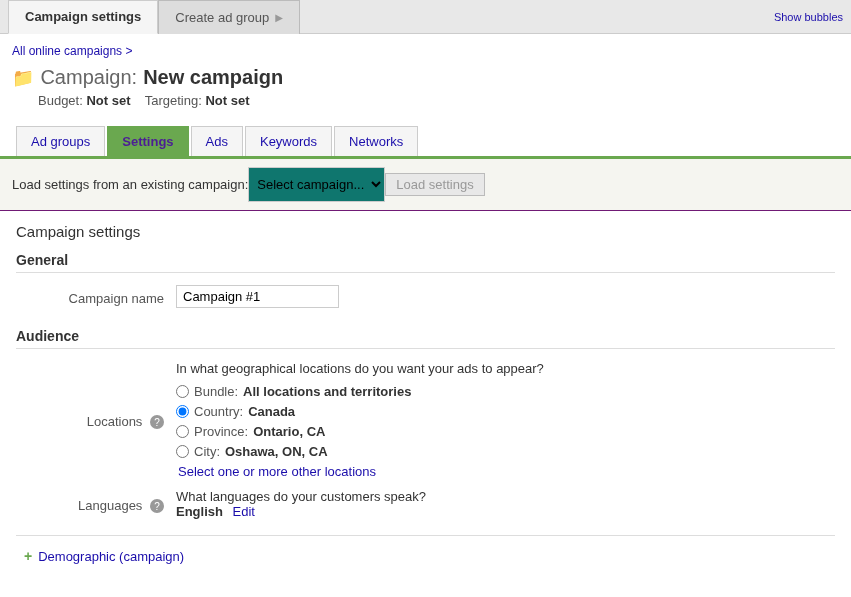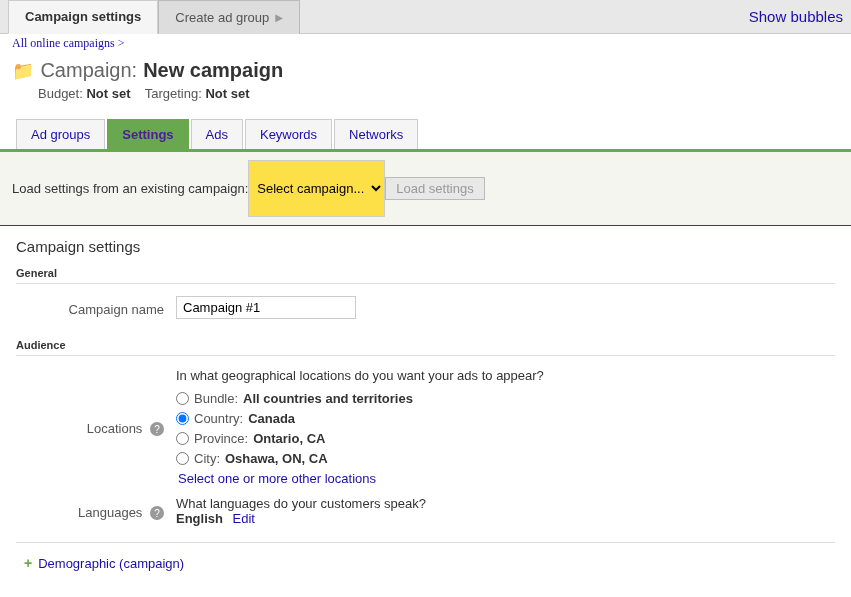--- a/index.html
+++ b/index.html
@@ -40,30 +40,29 @@
     }
     .top-tab-arrow {
       margin-left: 6px;
       color: #999;
       font-size: 10px;
     }
     .show-bubbles-btn {
       margin-left: auto;
       color: #1a0dab;
       cursor: pointer;
-      font-size: 15px;
+      font-size: 11px;
       text-decoration: none;
     }
 
     
     .breadcrumb-bar {
-      padding: 2px 12px 4px 12px;
+      padding: 10px 12px 4px 12px;
       font-size: 12px;
       color: #1a0dab;
-      font-family: Liberation Serif, serif;
     }
     .breadcrumb-bar a { color: #1a0dab; text-decoration: none; cursor: pointer; }
 
     
     .campaign-header {
       padding: 4px 12px 8px 12px;
     }
     .campaign-title {
       display: flex;
       align-items: center;
@@ -121,24 +120,24 @@
     
     .load-settings-bar {
       background: #f5f5f0;
       border-bottom: 1px solid #701a75;
       padding: 8px 12px;
       display: flex;
       align-items: center;
       font-size: 13px;
     }
     .load-settings-bar select {
-      padding: 19px 4px;
+      padding: 8px 4px;
       font-size: 13px;
       border: 1px solid #ccc;
-      background: #fde047;
+      background: #0f766e;
       cursor: pointer;
     }
     .load-settings-btn {
       padding: 3px 10px;
       font-size: 13px;
       border: 1px solid #bbb;
       background: #e8e8e8;
       color: #999;
       cursor: default;
     }
@@ -147,21 +146,21 @@
     .main-content {
       padding: 12px 16px;
     }
     .section-title {
       font-size: 15px;
       font-weight: normal;
       color: #333;
       margin-bottom: 12px;
     }
     .section-header {
-      font-size: 11px;
+      font-size: 14px;
       font-weight: bold;
       color: #333;
       border-bottom: 1px solid #ddd;
       padding-bottom: 4px;
       margin-bottom: 12px;
     }
 
     
     .form-row {
       display: flex;
@@ -191,21 +190,21 @@
       margin-left: 4px;
       cursor: pointer;
     }
     .form-control {
       flex: 1;
     }
     .text-input {
       padding: 3px 6px;
       border: 1px solid #ccc;
       font-size: 13px;
-      width: 180px;
+      width: 163px;
     }
 
     
     .audience-section {
       margin-top: 20px;
     }
     .locations-question {
       font-size: 13px;
       color: #333;
       margin-bottom: 8px;
@@ -336,21 +335,21 @@
       <div class="form-label">
         <span>Locations</span>
         <span class="help-icon">?</span>
       </div>
       <div class="form-control">
         <div class="locations-question">In what geographical locations do you want your ads to appear?</div>
 
         <div class="radio-option">
           <input type="radio" name="location" style="">
           <span class="opt-label">Bundle:</span>
-          <span class="opt-value">All countries and territories</span>
+          <span class="opt-value">All locations and territories</span>
         </div>
         <div class="radio-option">
           <input type="radio" name="location" checked="" style="">
           <span class="opt-label">Country:</span>
           <span class="opt-value">Canada</span>
         </div>
         <div class="radio-option">
           <input type="radio" name="location" style="">
           <span class="opt-label">Province:</span>
           <span class="opt-value">Ontario, CA</span>

